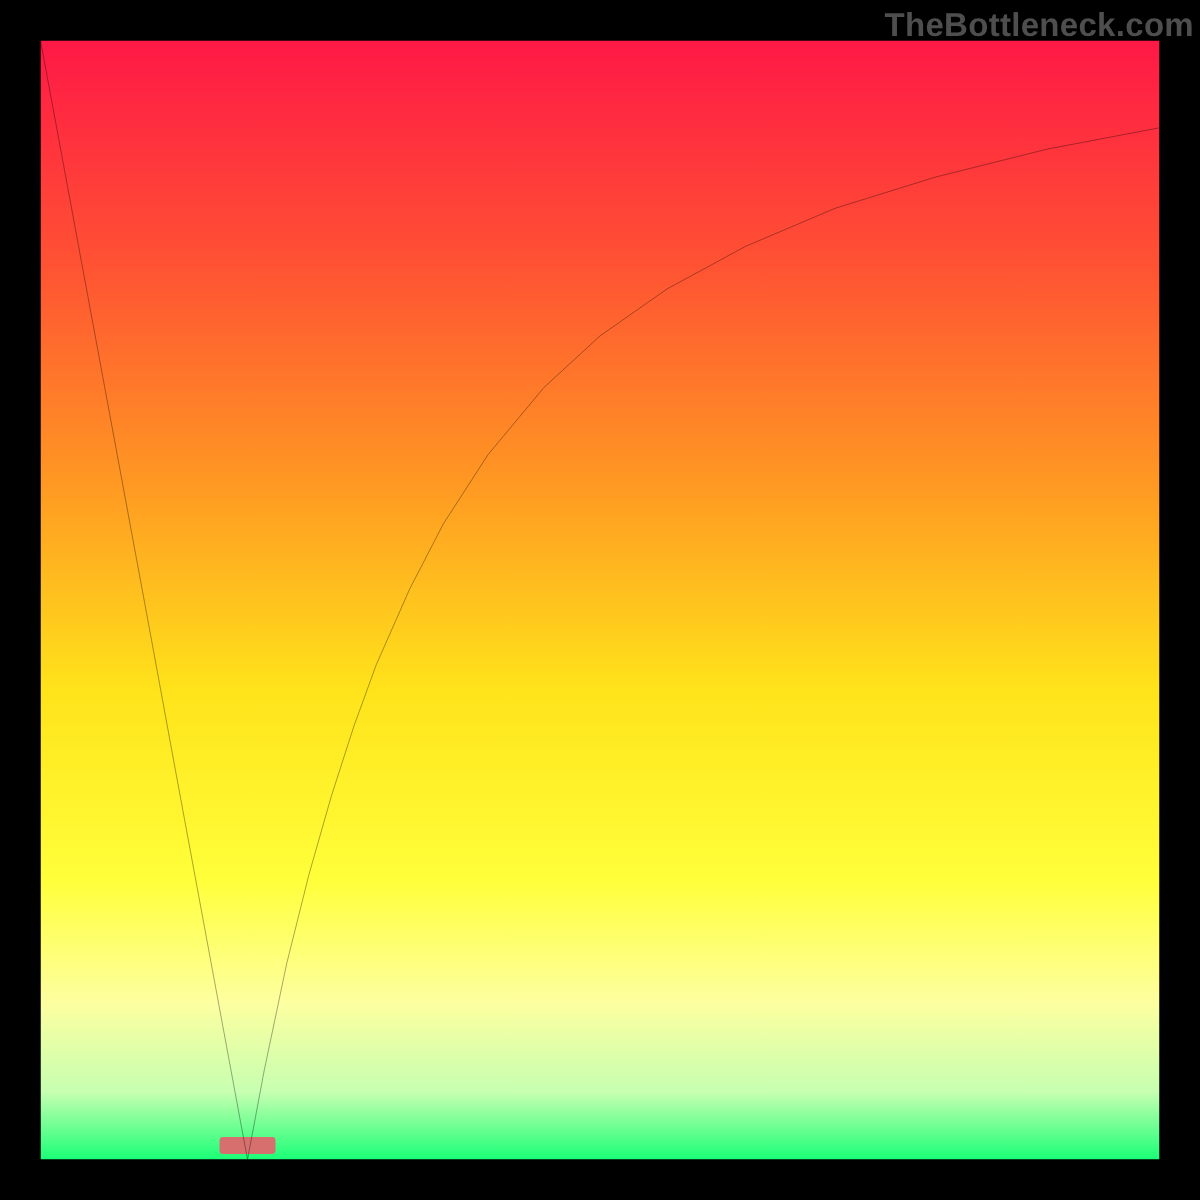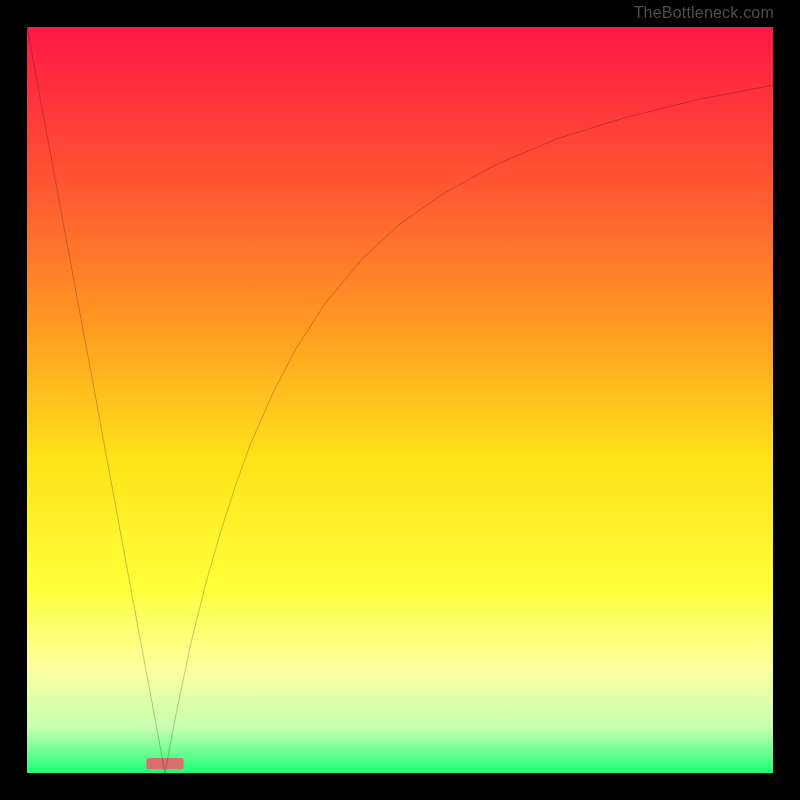--- a/index.html
+++ b/index.html
@@ -20,24 +20,24 @@
   .plot {
     position: absolute;
     left: 27px;
     top: 27px;
     width: 746px;
     height: 746px;
   }
   .watermark {
     position: absolute;
     top: 4px;
-    right: 26px;
+    right: 4px;
     color: #4e4e4e;
-    font-size: 16px;
-    font-weight: 400;
+    font-size: 22px;
+    font-weight: 700;
     letter-spacing: 0.2px;
     user-select: none;
   }
   svg { display: block; }
 </style>
 </head>
 <body>
 
 <div class="frame">
   <div class="watermark">TheBottleneck.com</div>

